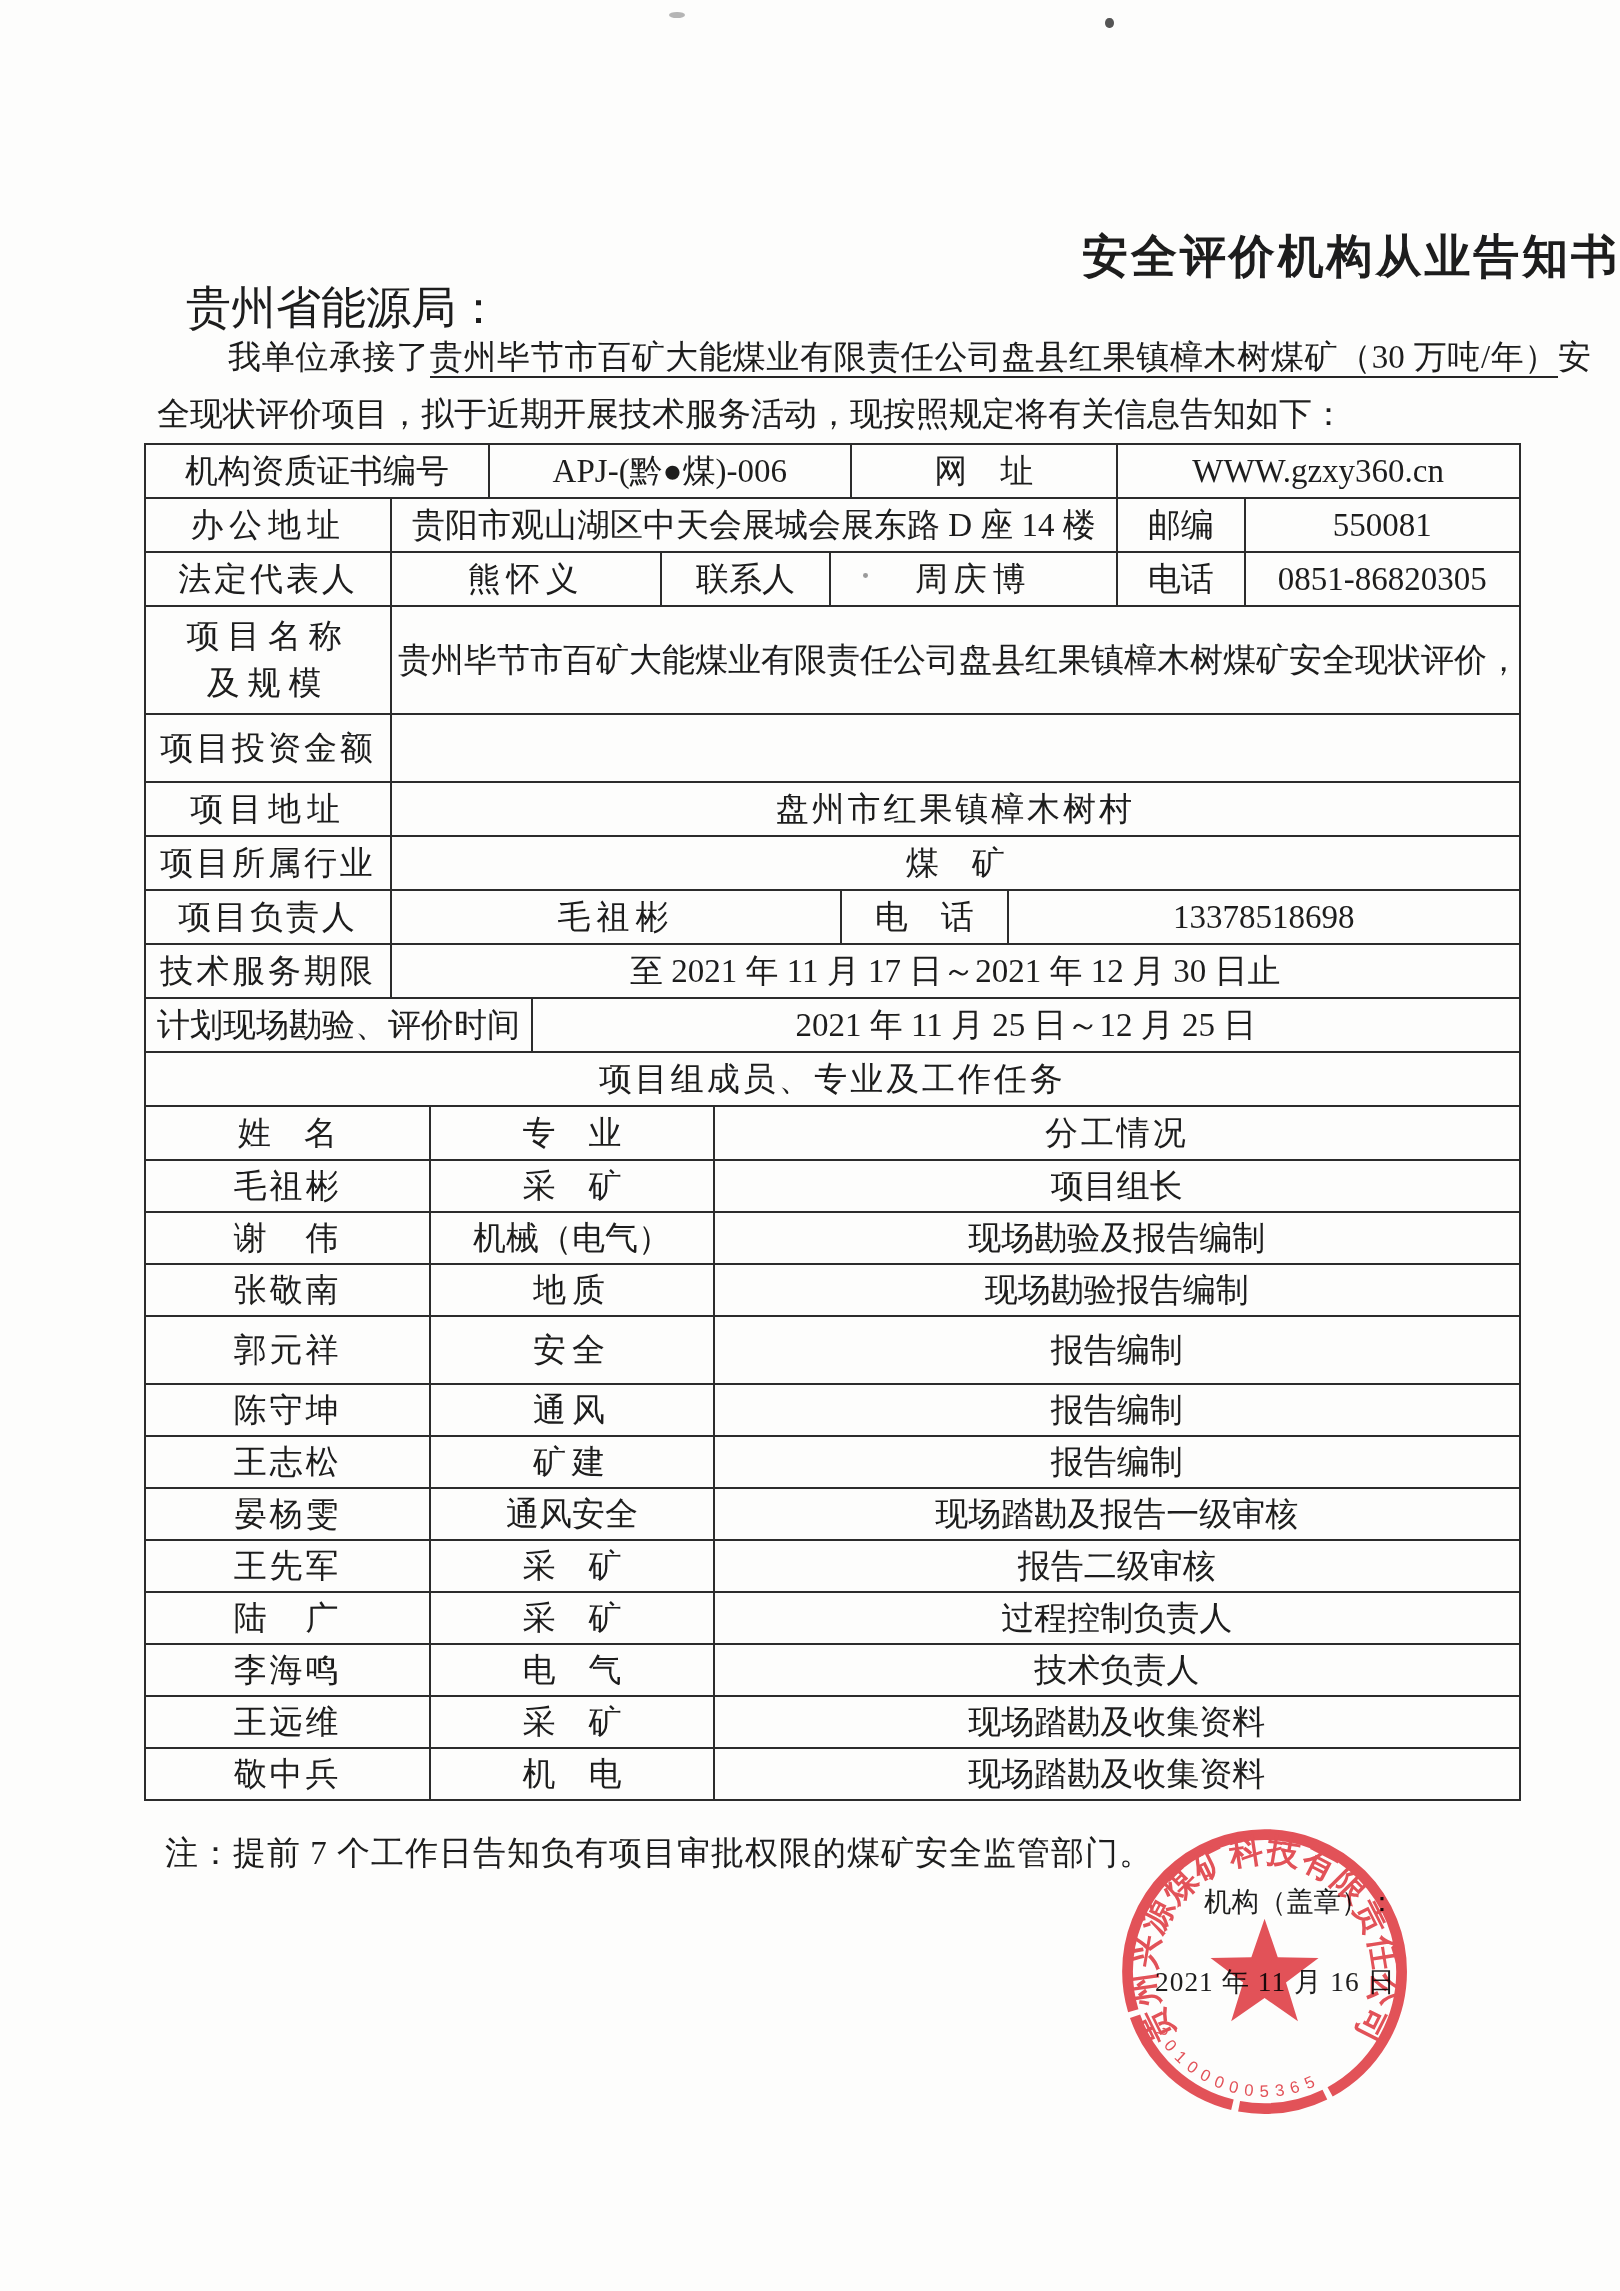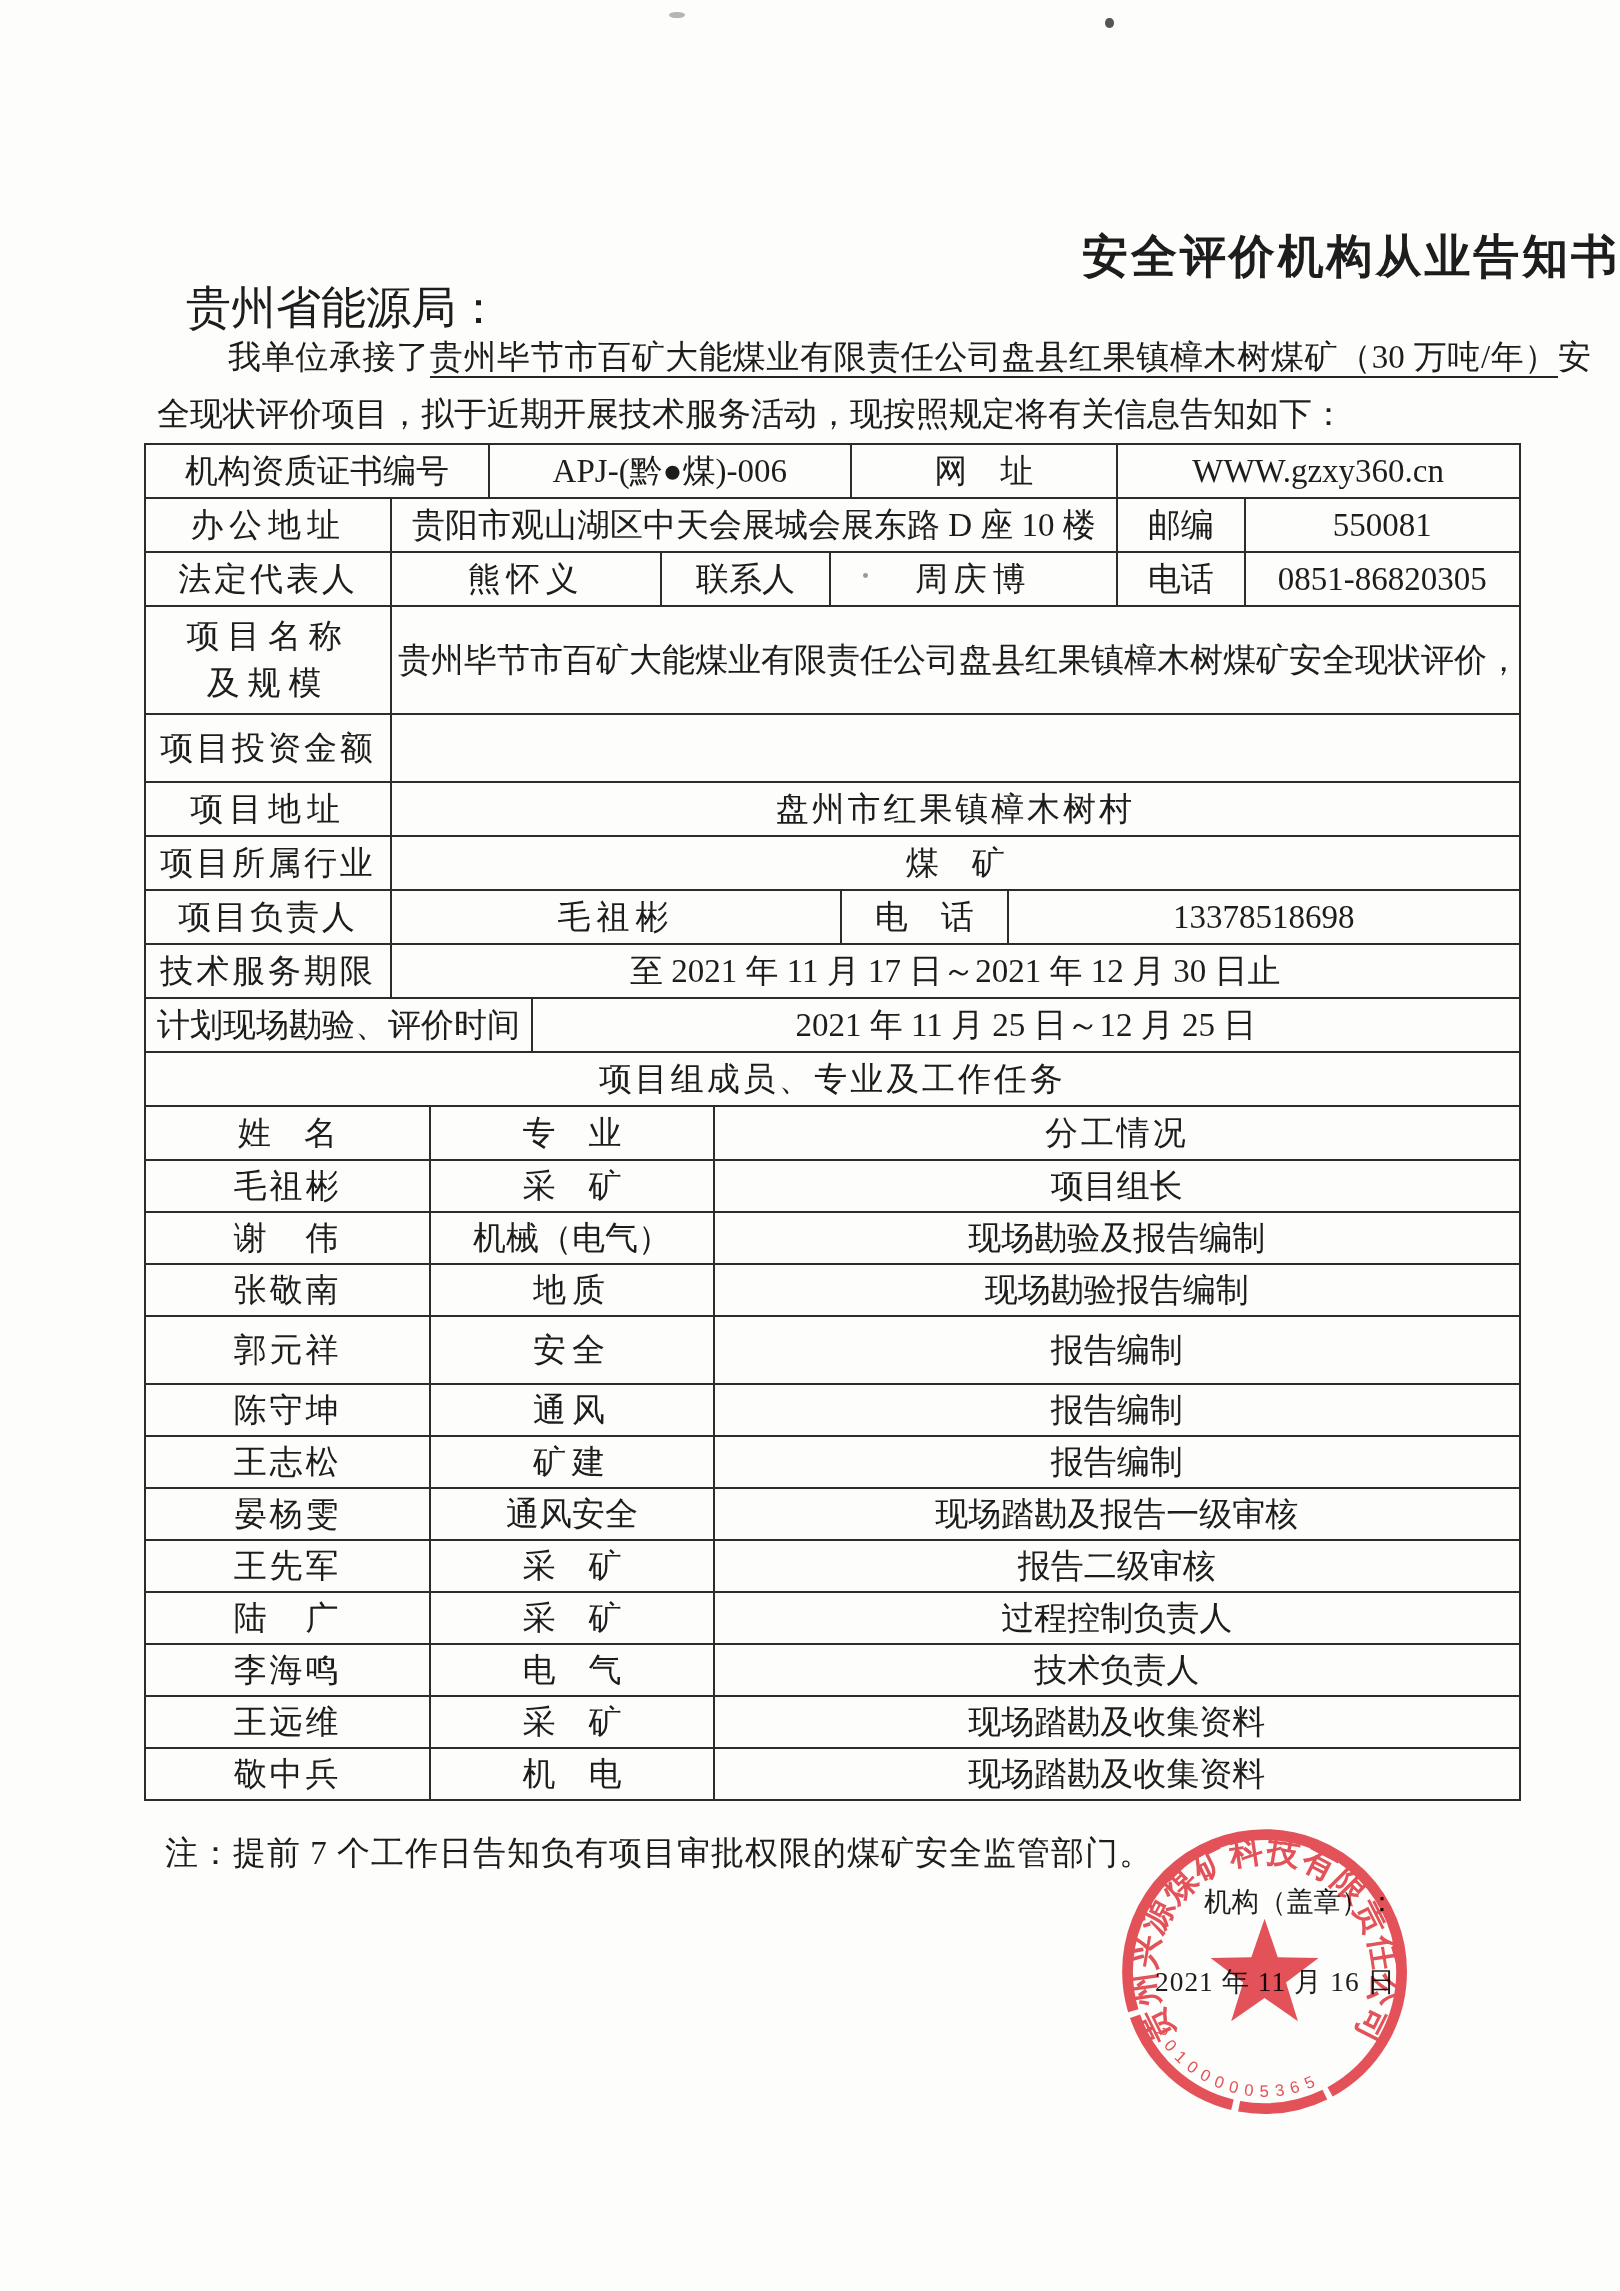--- a/index.html
+++ b/index.html
@@ -91,21 +91,21 @@
 
     <tr style="height:54px">
       <td colspan="3">机构资质证书编号</td>
       <td colspan="6">APJ-(黔●煤)-006</td>
       <td colspan="2">网　址</td>
       <td colspan="2">WWW.gzxy360.cn</td>
     </tr>
 
     <tr style="height:54px">
       <td class="sp6" colspan="1">办公地址</td>
-      <td colspan="10">贵阳市观山湖区中天会展城会展东路 D 座 10 楼</td>
+      <td colspan="10">贵阳市观山湖区中天会展城会展东路 D 座 14 楼</td>
       <td colspan="1">邮编</td>
       <td colspan="1">550081</td>
     </tr>
 
     <tr style="height:54px">
       <td class="sp3" colspan="1">法定代表人</td>
       <td class="sp6" colspan="4">熊怀义</td>
       <td colspan="2">联系人</td>
       <td class="sp6" colspan="4">周庆博</td>
       <td colspan="1">电话</td>

